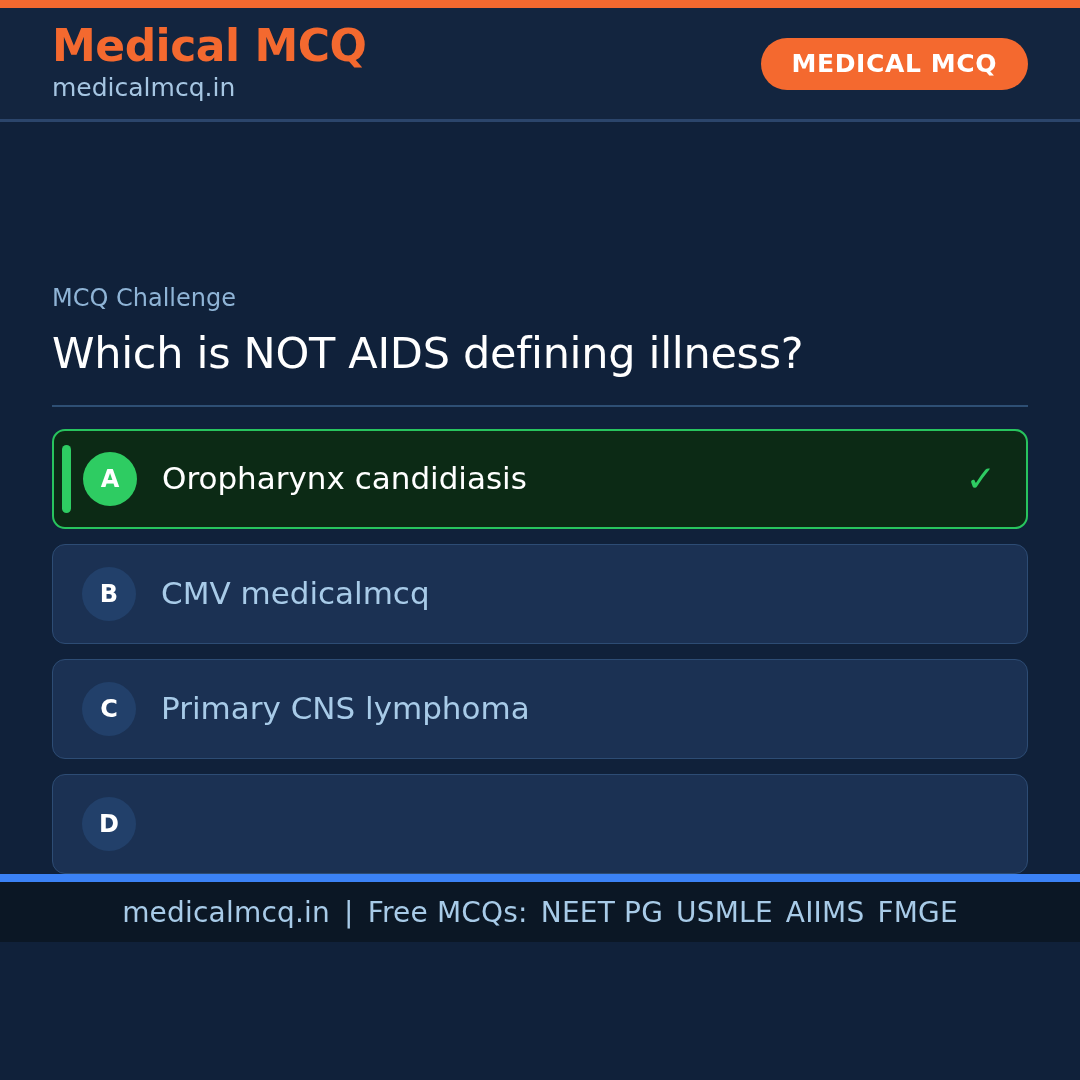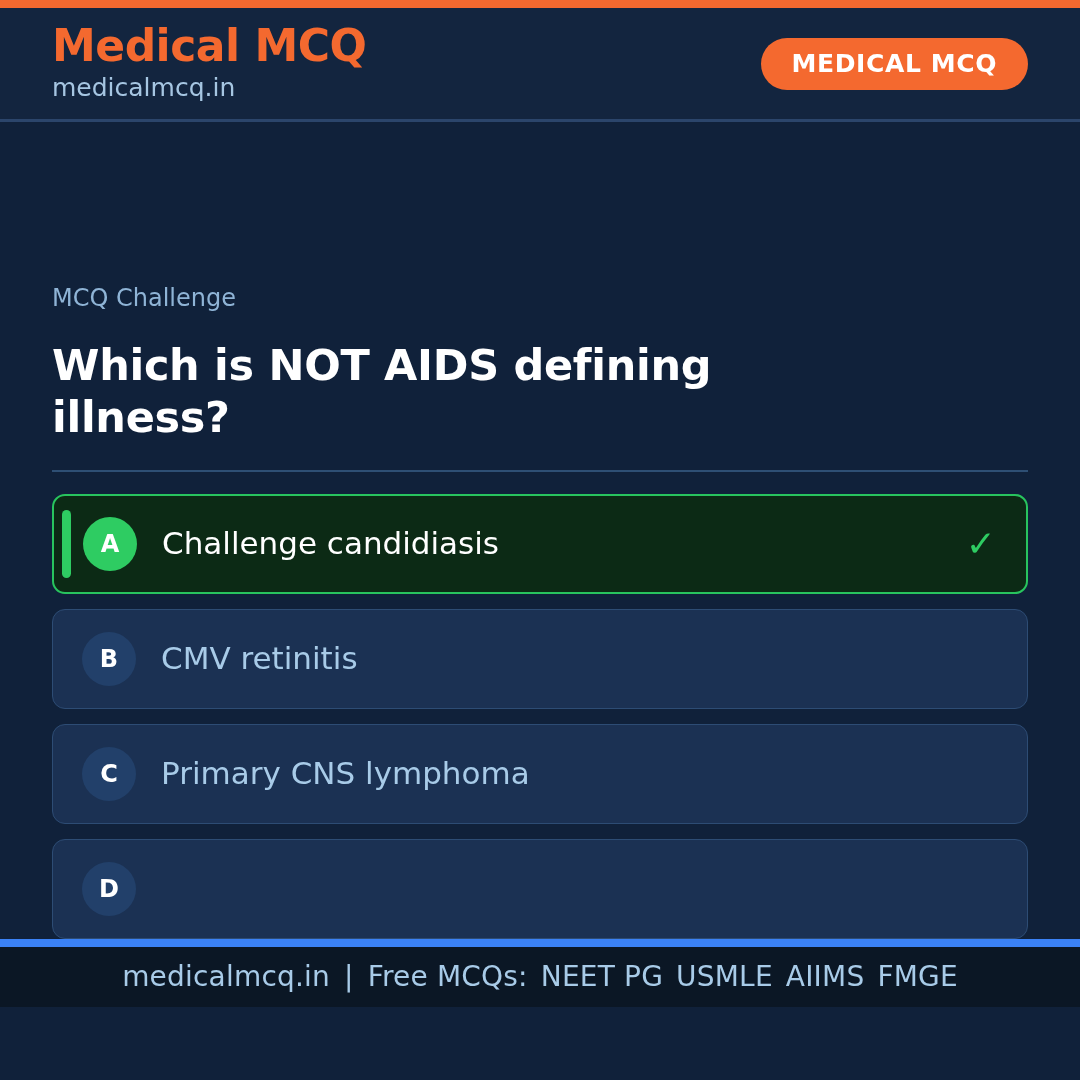--- a/index.html
+++ b/index.html
@@ -83,25 +83,25 @@
     display: flex;
     flex-direction: column;
   }
   .q-block {
     margin-top: 162px;
   }
   .q-kicker {
     font-size: 24px;
     color: #8fb4d6;
     line-height: 1.2;
-    margin-bottom: 26px;
+    margin-bottom: 14px;
   }
   .q-title {
     font-size: 43px;
-    font-weight: bold;
+    font-weight: normal;
     color: #ffffff;
     line-height: 1.22;
     max-width: 830px;
     letter-spacing: -0.3px;
   }
   .q-divider {
     height: 2px;
     background: #2e4f74;
     margin-top: 26px;
     margin-bottom: 22px;
@@ -223,27 +223,27 @@
       <div class="q-title">Which is NOT AIDS defining illness?</div>
     </div>
 
     <div class="q-divider"></div>
 
     <div class="options">
 
       <div class="option correct">
         <div class="accent"></div>
         <div class="badge">A</div>
-        <div class="opt-text">Challenge candidiasis</div>
+        <div class="opt-text">Oropharynx candidiasis</div>
         <div class="check-icon">✓</div>
       </div>
 
       <div class="option">
         <div class="badge">B</div>
-        <div class="opt-text">CMV retinitis</div>
+        <div class="opt-text">CMV medicalmcq</div>
       </div>
 
       <div class="option">
         <div class="badge">C</div>
         <div class="opt-text">Primary CNS lymphoma</div>
       </div>
 
       <div class="option">
         <div class="badge">D</div>
       </div>

